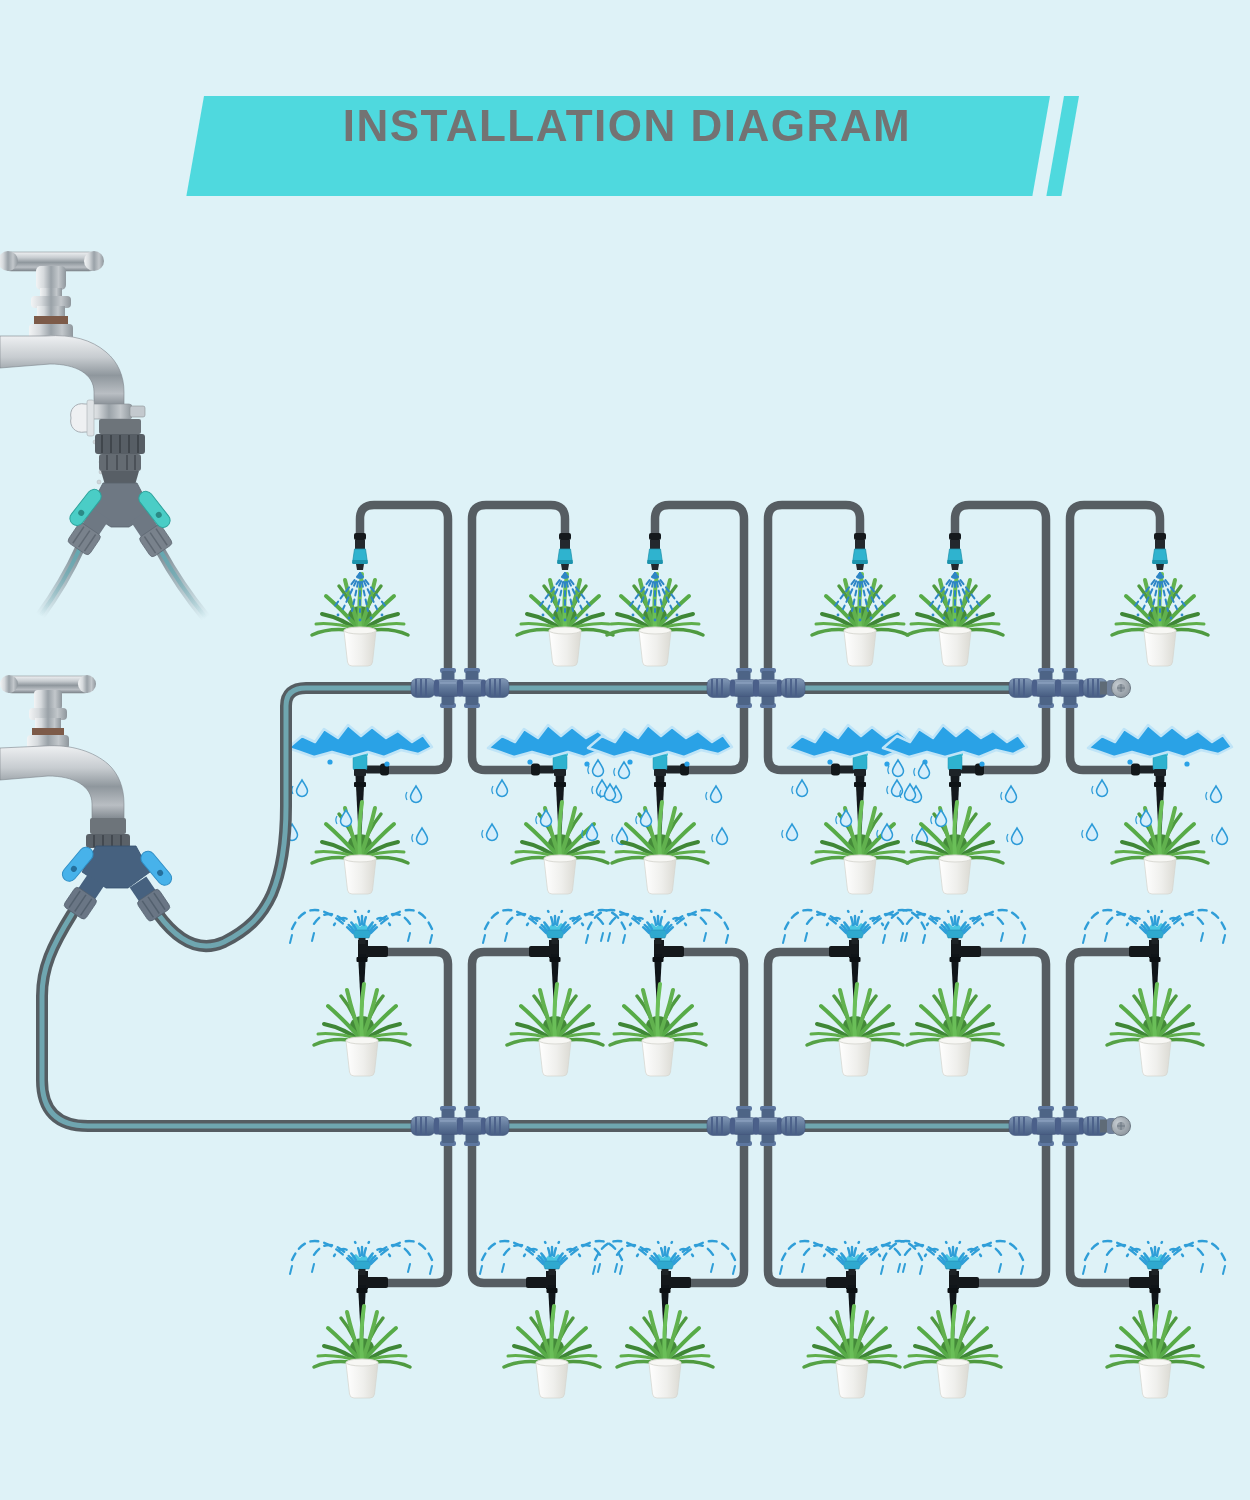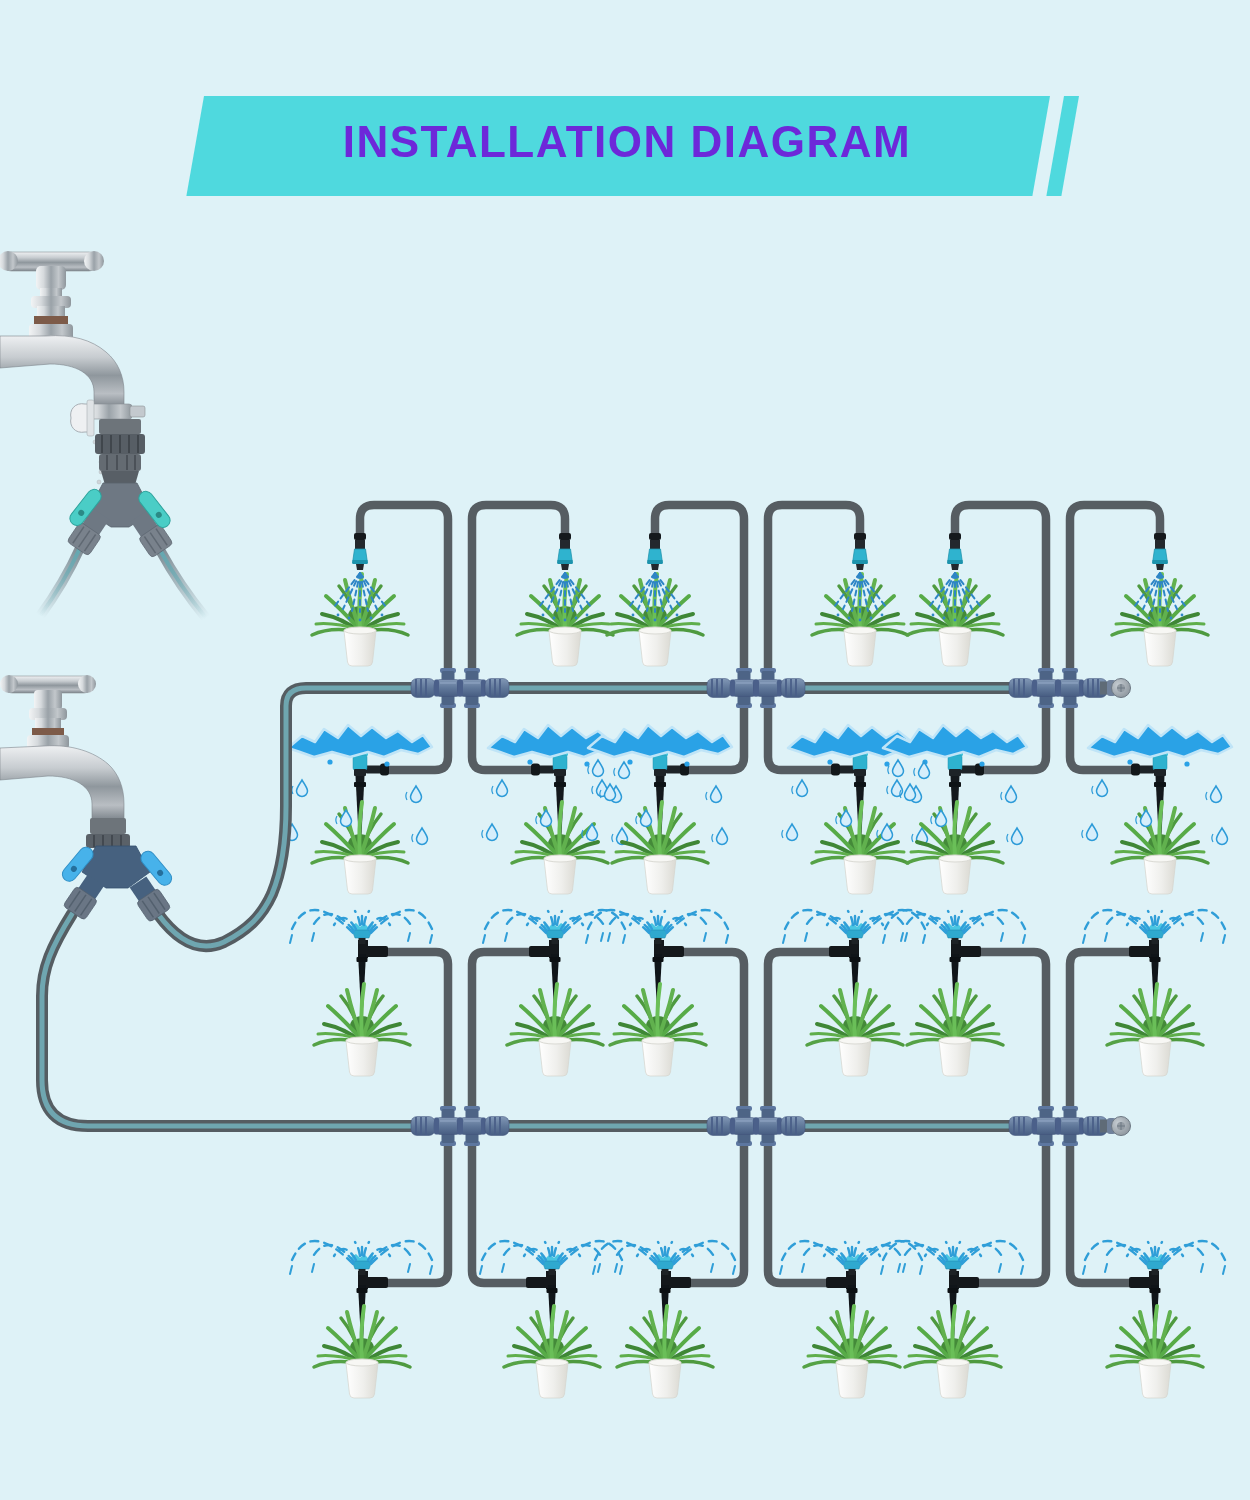--- a/index.html
+++ b/index.html
@@ -2,23 +2,23 @@
 <html><head>
 <meta charset="utf-8">
 <style>
   html,body{margin:0;padding:0;background:#def2f7;}
   .stage{position:relative;width:1250px;height:1500px;background:#def2f7;overflow:hidden;
          font-family:"Liberation Sans","DejaVu Sans",sans-serif;}
   .banner{position:absolute;left:204px;top:96px;width:846px;height:100px;
           background:#4fd9de;transform:skewX(-10deg);transform-origin:left top;}
   .banner-stripe{position:absolute;left:1064px;top:96px;width:15px;height:100px;
           background:#4fd9de;transform:skewX(-10deg);transform-origin:left top;}
-  .banner-title{position:absolute;left:204px;top:96px;width:846px;height:92px;
+  .banner-title{position:absolute;left:204px;top:80px;width:846px;height:92px;
           display:flex;align-items:center;justify-content:center;
-          font-size:44px;font-weight:800;letter-spacing:1.5px;color:#6d28d9;white-space:nowrap;}
+          font-size:44px;font-weight:800;letter-spacing:1.5px;color:#737373;white-space:nowrap;}
   svg.diagram{position:absolute;left:0;top:0;}
 </style>
 </head>
 <body>
 
 <div class="stage">
   <div class="banner"></div>
   <div class="banner-stripe"></div>
   <div class="banner-title">INSTALLATION DIAGRAM</div>
 

